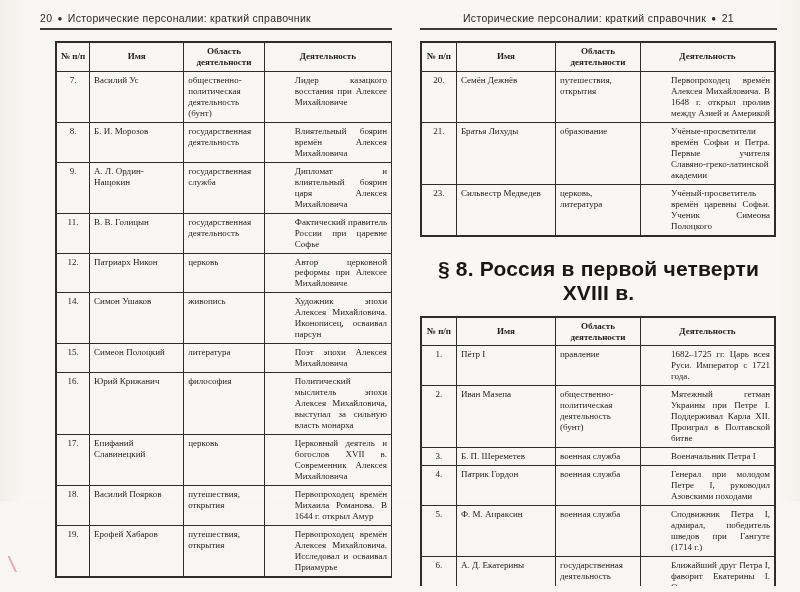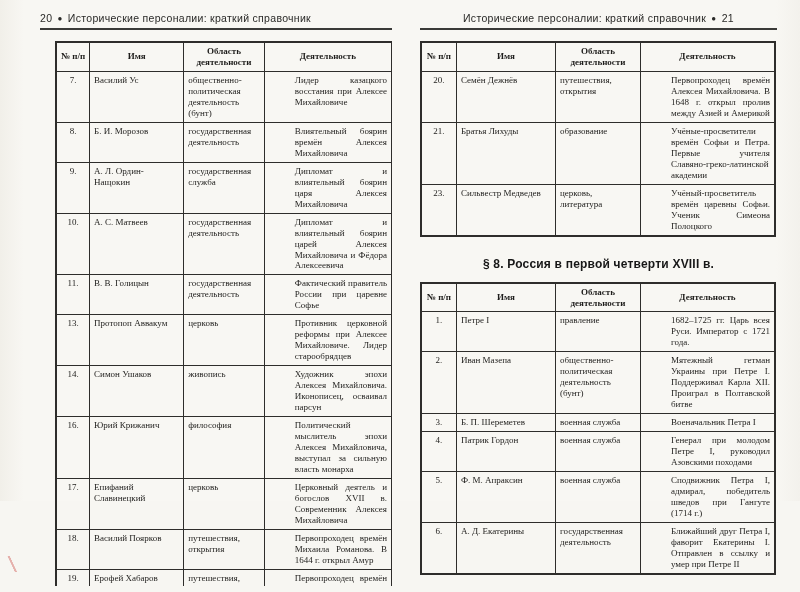--- a/index.html
+++ b/index.html
@@ -49,21 +49,21 @@
   }
   td.c-num  { text-align:center; padding-left:1px; padding-right:1px; }
   td.c-act  { text-align:justify;padding-left:30px; }
   col.w-num   { width:10%; }
   col.w-name  { width:28%; }
   col.w-field { width:24%; }
   col.w-act   { width:38%; }
 
   .section-title {
     font-family:"Liberation Sans", sans-serif;
-    font-weight:bold; font-size:12px; letter-spacing:0.2px;
+    font-weight:bold; font-size:21px; letter-spacing:0.2px;
     text-align:center; color:#171717;
     margin-top:20px; margin-bottom:4px;
   }
 
   .scan-artifact {
     position:absolute; left:2px; top:556px;
     width:20px; height:16px;
     background:
       linear-gradient(65deg, transparent 46%, rgba(215,120,115,0.55) 48%, rgba(215,120,115,0.55) 54%, transparent 56%);
     pointer-events:none;
@@ -111,42 +111,42 @@
           <td class="c-field">государственная деятельность</td>
           <td class="c-act">Влиятельный боярин времён Алексея Михайловича</td>
         </tr>
           <tr>
           <td class="c-num">9.</td>
           <td class="c-name">А. Л. Ордин-Нащокин</td>
           <td class="c-field">государственная служба</td>
           <td class="c-act">Дипломат и влиятельный боярин царя Алексея Михайловича</td>
         </tr>
           <tr>
-          <td class="c-num">10.</td>
-          <td class="c-name">А. С. Матвеев</td>
-          <td class="c-field">государственная деятельность</td>
-          <td class="c-act">Дипломат и влиятельный боярин царей Алексея Михайловича и Фёдора Алексеевича</td>
-        </tr>
-          <tr>
           <td class="c-num">11.</td>
           <td class="c-name">В. В. Голицын</td>
           <td class="c-field">государственная деятельность</td>
           <td class="c-act">Фактический правитель России при царевне Софье</td>
         </tr>
           <tr>
-          <td class="c-num">13.</td>
-          <td class="c-name">Протопоп Аввакум</td>
+          <td class="c-num">12.</td>
+          <td class="c-name">Патриарх Никон</td>
           <td class="c-field">церковь</td>
-          <td class="c-act">Противник церковной реформы при Алексее Михайловиче. Лидер старообрядцев</td>
+          <td class="c-act">Автор церковной реформы при Алексее Михайловиче</td>
         </tr>
           <tr>
           <td class="c-num">14.</td>
           <td class="c-name">Симон Ушаков</td>
           <td class="c-field">живопись</td>
           <td class="c-act">Художник эпохи Алексея Михайловича. Иконописец, осваивал парсун</td>
+        </tr>
+          <tr>
+          <td class="c-num">15.</td>
+          <td class="c-name">Симеон Полоцкий</td>
+          <td class="c-field">литература</td>
+          <td class="c-act">Поэт эпохи Алексея Михайловича</td>
         </tr>
           <tr>
           <td class="c-num">16.</td>
           <td class="c-name">Юрий Крижанич</td>
           <td class="c-field">философия</td>
           <td class="c-act">Политический мыслитель эпохи Алексея Михайловича, выступал за сильную власть монарха</td>
         </tr>
           <tr>
           <td class="c-num">17.</td>
           <td class="c-name">Епифаний Славинецкий</td>
@@ -229,21 +229,21 @@
           <th>№ п/п</th>
           <th>Имя</th>
           <th>Область деятельности</th>
           <th>Деятельность</th>
         </tr>
       </thead>
       <tbody>
 
       <tr>
           <td class="c-num">1.</td>
-          <td class="c-name">Петре I</td>
+          <td class="c-name">Пётр I</td>
           <td class="c-field">правление</td>
           <td class="c-act">1682–1725 гг. Царь всея Руси. Император с 1721 года.</td>
         </tr>
           <tr>
           <td class="c-num">2.</td>
           <td class="c-name">Иван Мазепа</td>
           <td class="c-field">общественно-политическая деятельность (бунт)</td>
           <td class="c-act">Мятежный гетман Украины при Петре I. Поддерживал Карла XII. Проиграл в Полтавской битве</td>
         </tr>
           <tr>

